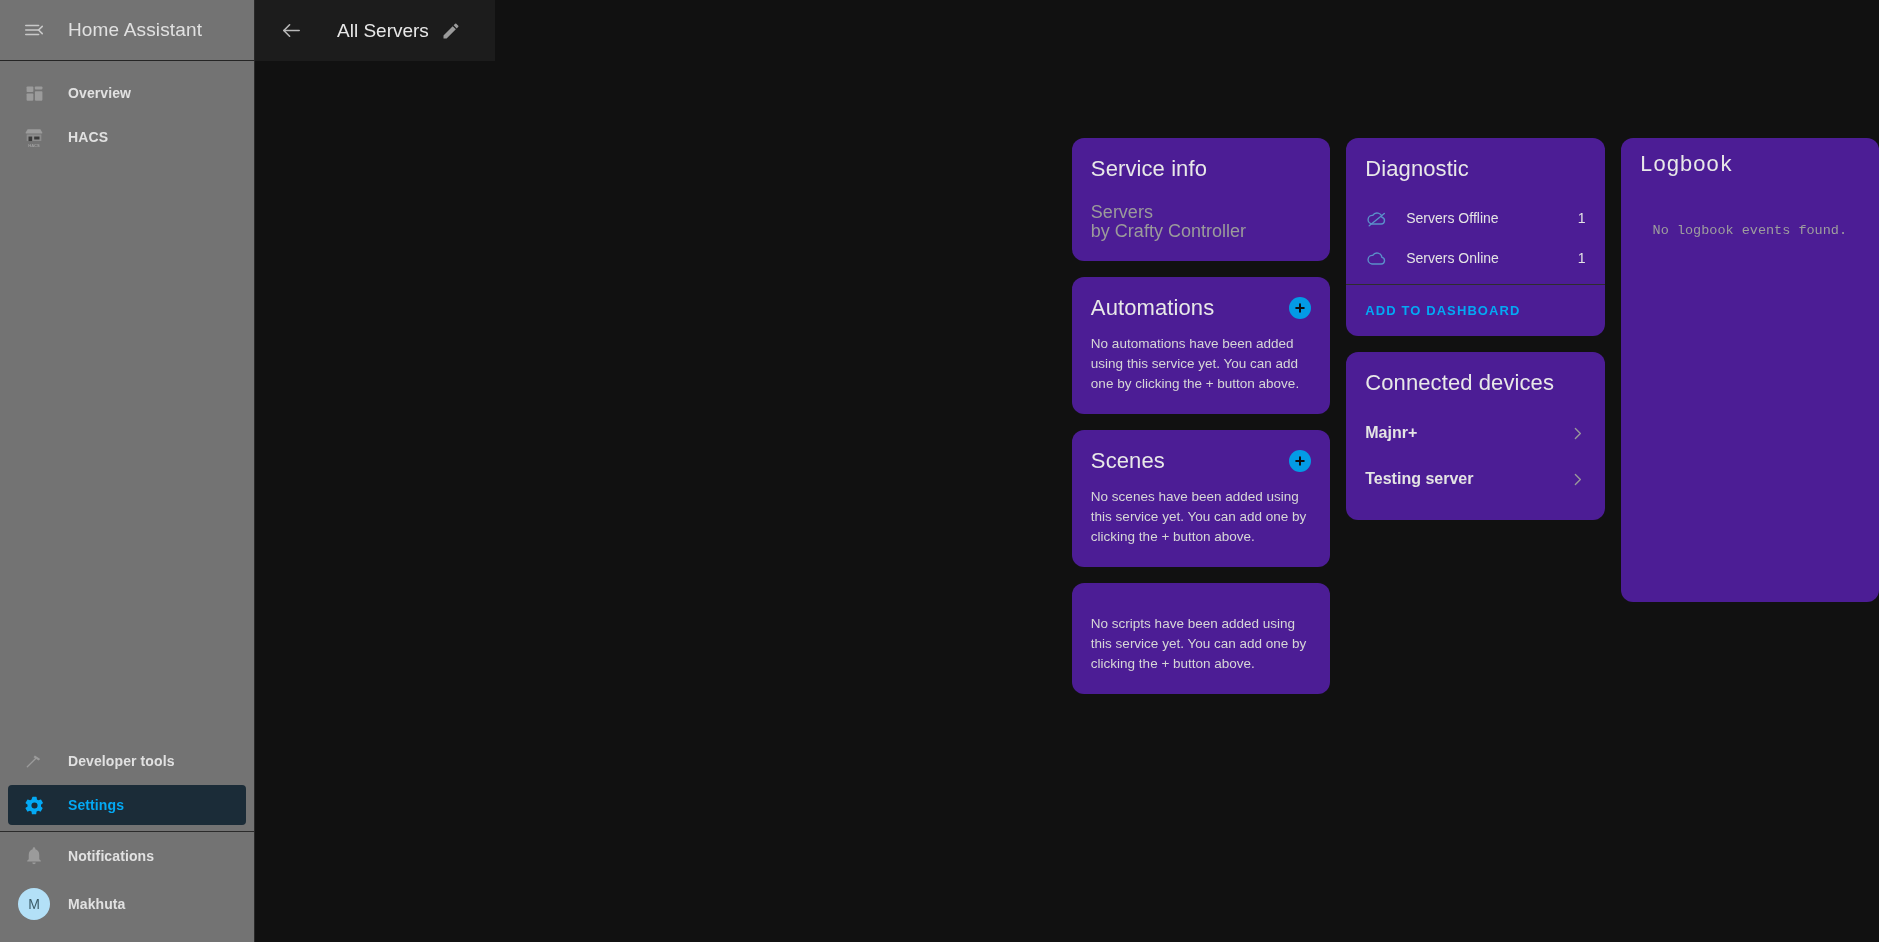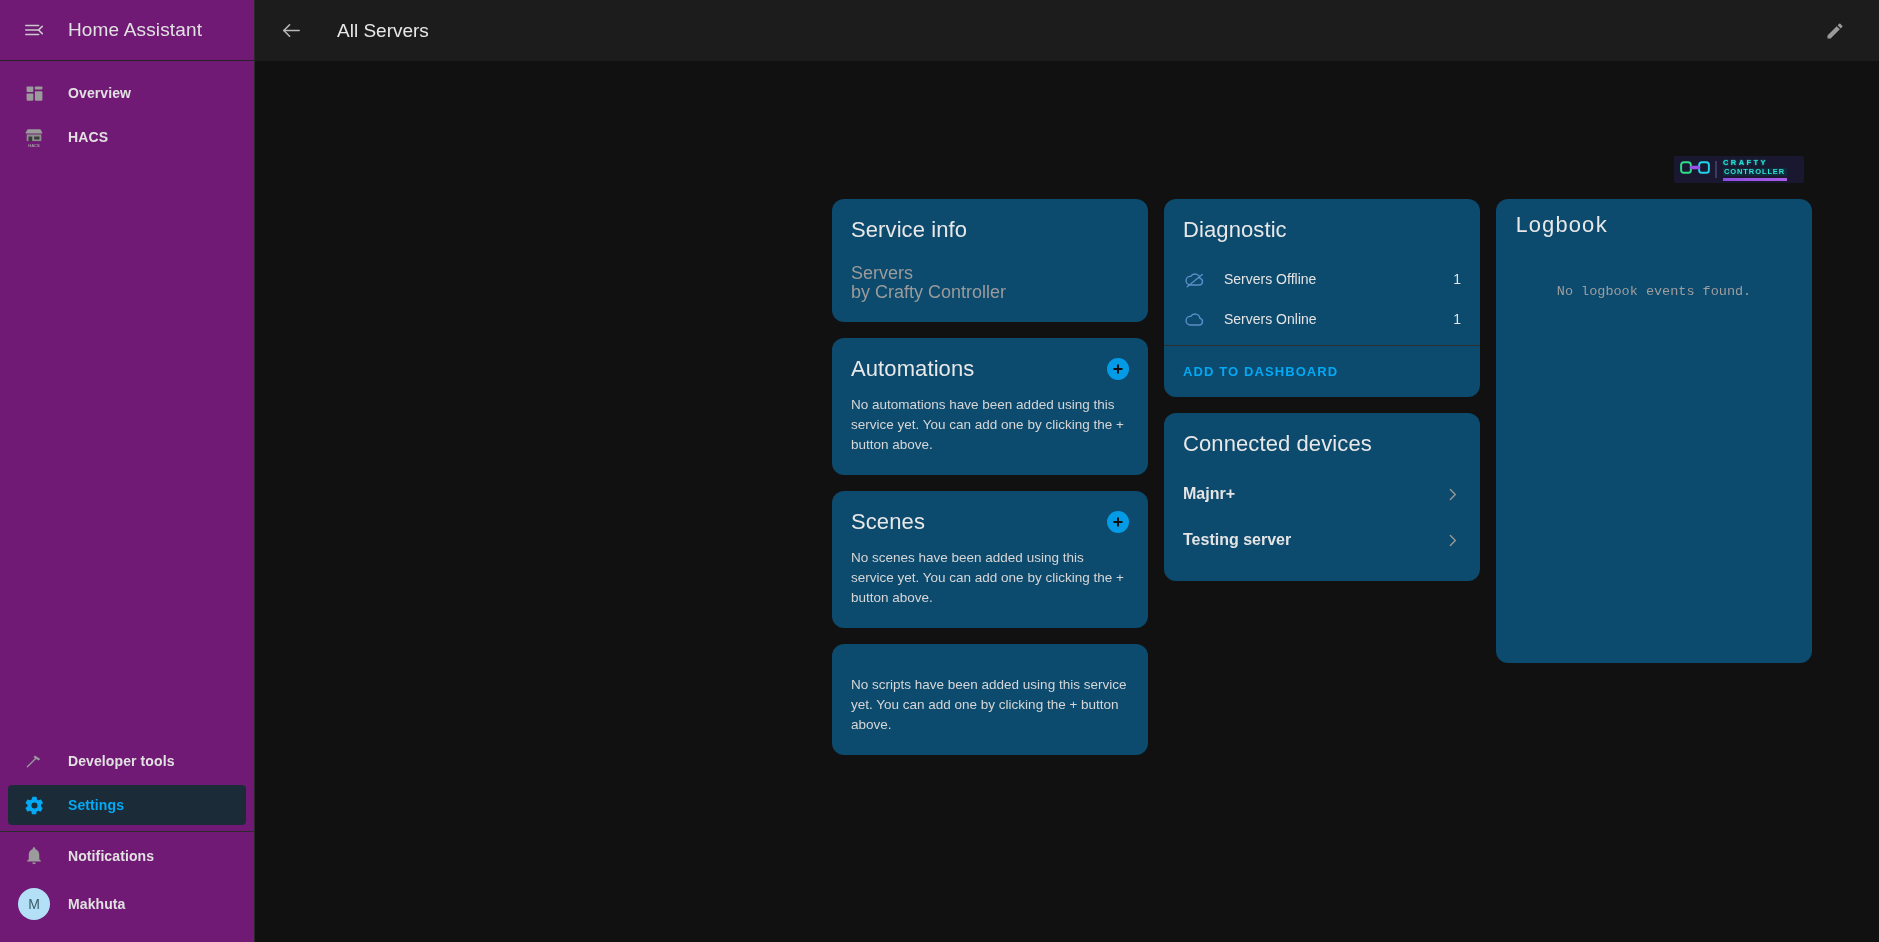--- a/index.html
+++ b/index.html
@@ -10,21 +10,21 @@
     background: #111111;
     font-family: "Liberation Sans", sans-serif;
     -webkit-font-smoothing: antialiased;
   }
   .app { display: flex; width: 1879px; height: 942px; }
 
   
   .sidebar {
     width: 255px;
     height: 942px;
-    background: #701a75;
+    background: #737373;
     border-right: 1px solid #292929;
     display: flex;
     flex-direction: column;
     flex: 0 0 255px;
     position: relative;
   }
   .sb-header {
     height: 61px;
     display: flex;
     align-items: center;
@@ -92,21 +92,21 @@
   }
   .sb-user { height: 48px; }
   .sb-user .lbl { margin-left: 18px; }
 
   
   .main {
     flex: 1 1 auto;
     height: 942px;
     background: #111111;
     display: flex;
-    flex-direction: column;
+    flex-direction: row;
     overflow: hidden;
   }
   .topbar {
     height: 61px;
     flex: 0 0 61px;
     background: #1c1c1c;
     display: flex;
     align-items: center;
     padding: 0 10px 0 14px;
   }
@@ -187,21 +187,21 @@
     gap: 16px;
     padding: 138px 0 0 0;
     margin-left: 577px;
   }
   .col { display: flex; flex-direction: column; gap: 16px; }
   .col-1 { width: 316px; }
   .col-2 { width: 316px; }
   .col-3 { width: 316px; }
 
   .card {
-    background: #0c4a6e;
+    background: #4c1d95;
     border-radius: 12px;
     color: #e1e1e1;
   }
   .card-title {
     font-size: 22px;
     font-weight: 400;
     color: #e8e8e8;
     letter-spacing: .1px;
     line-height: 26px;
   }

